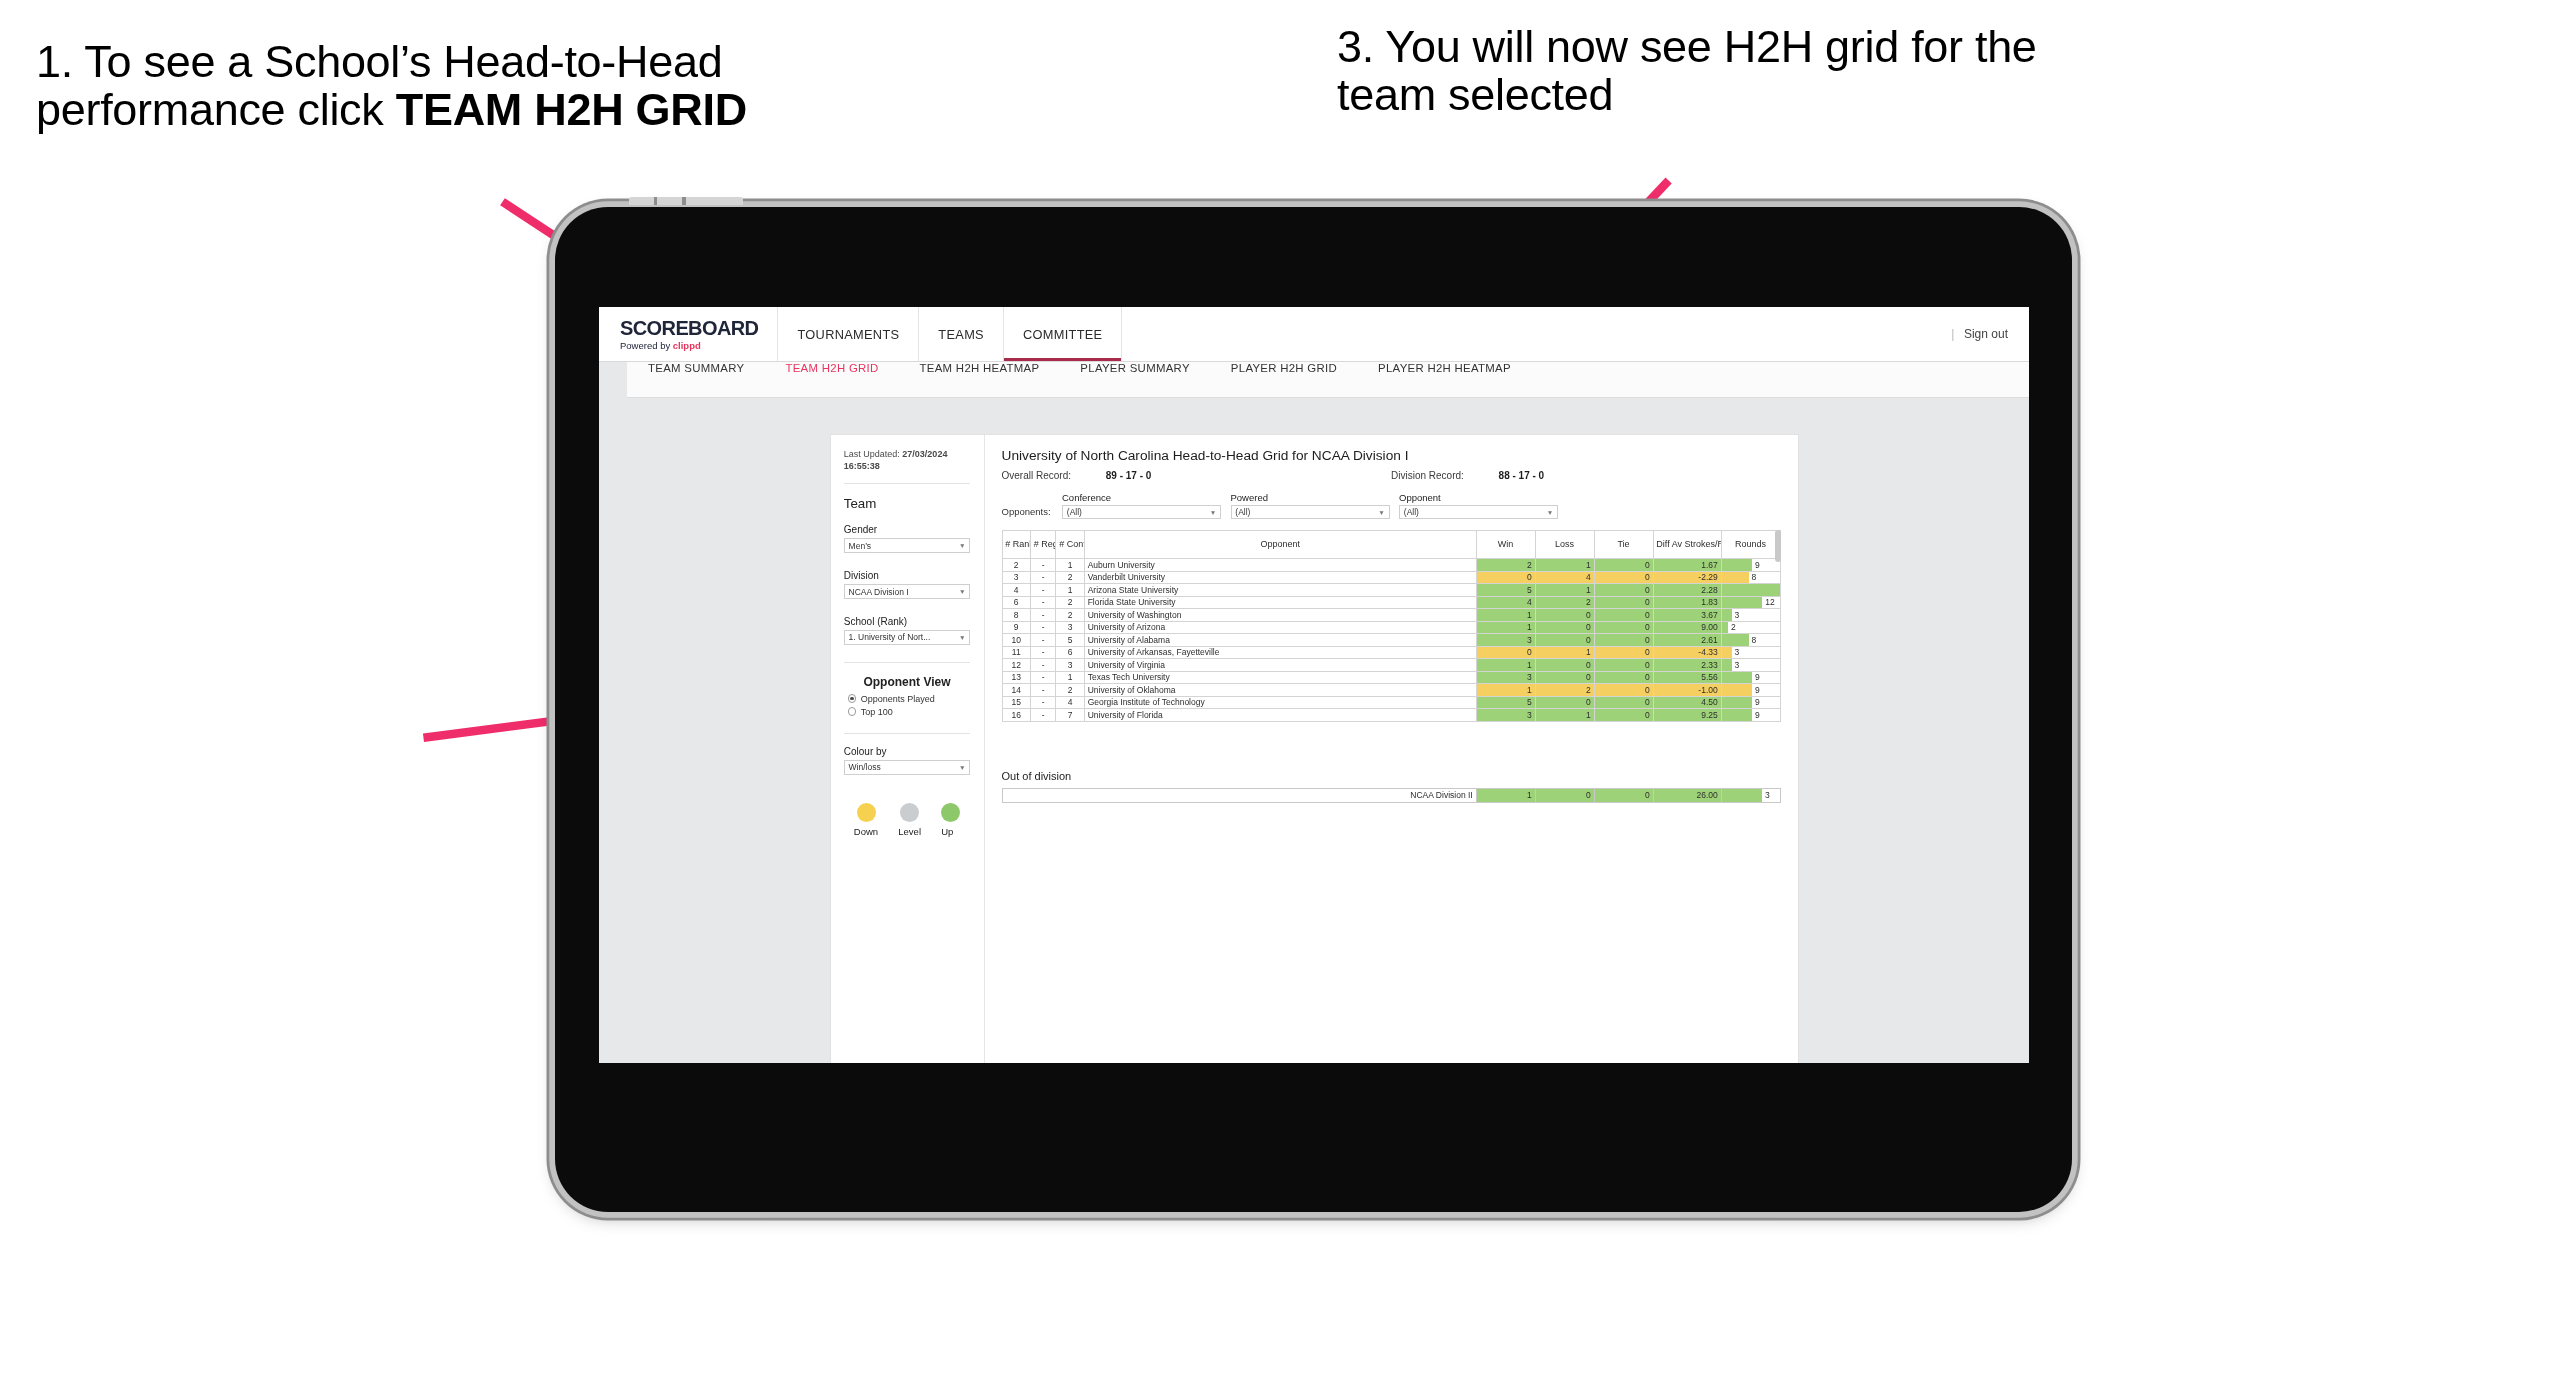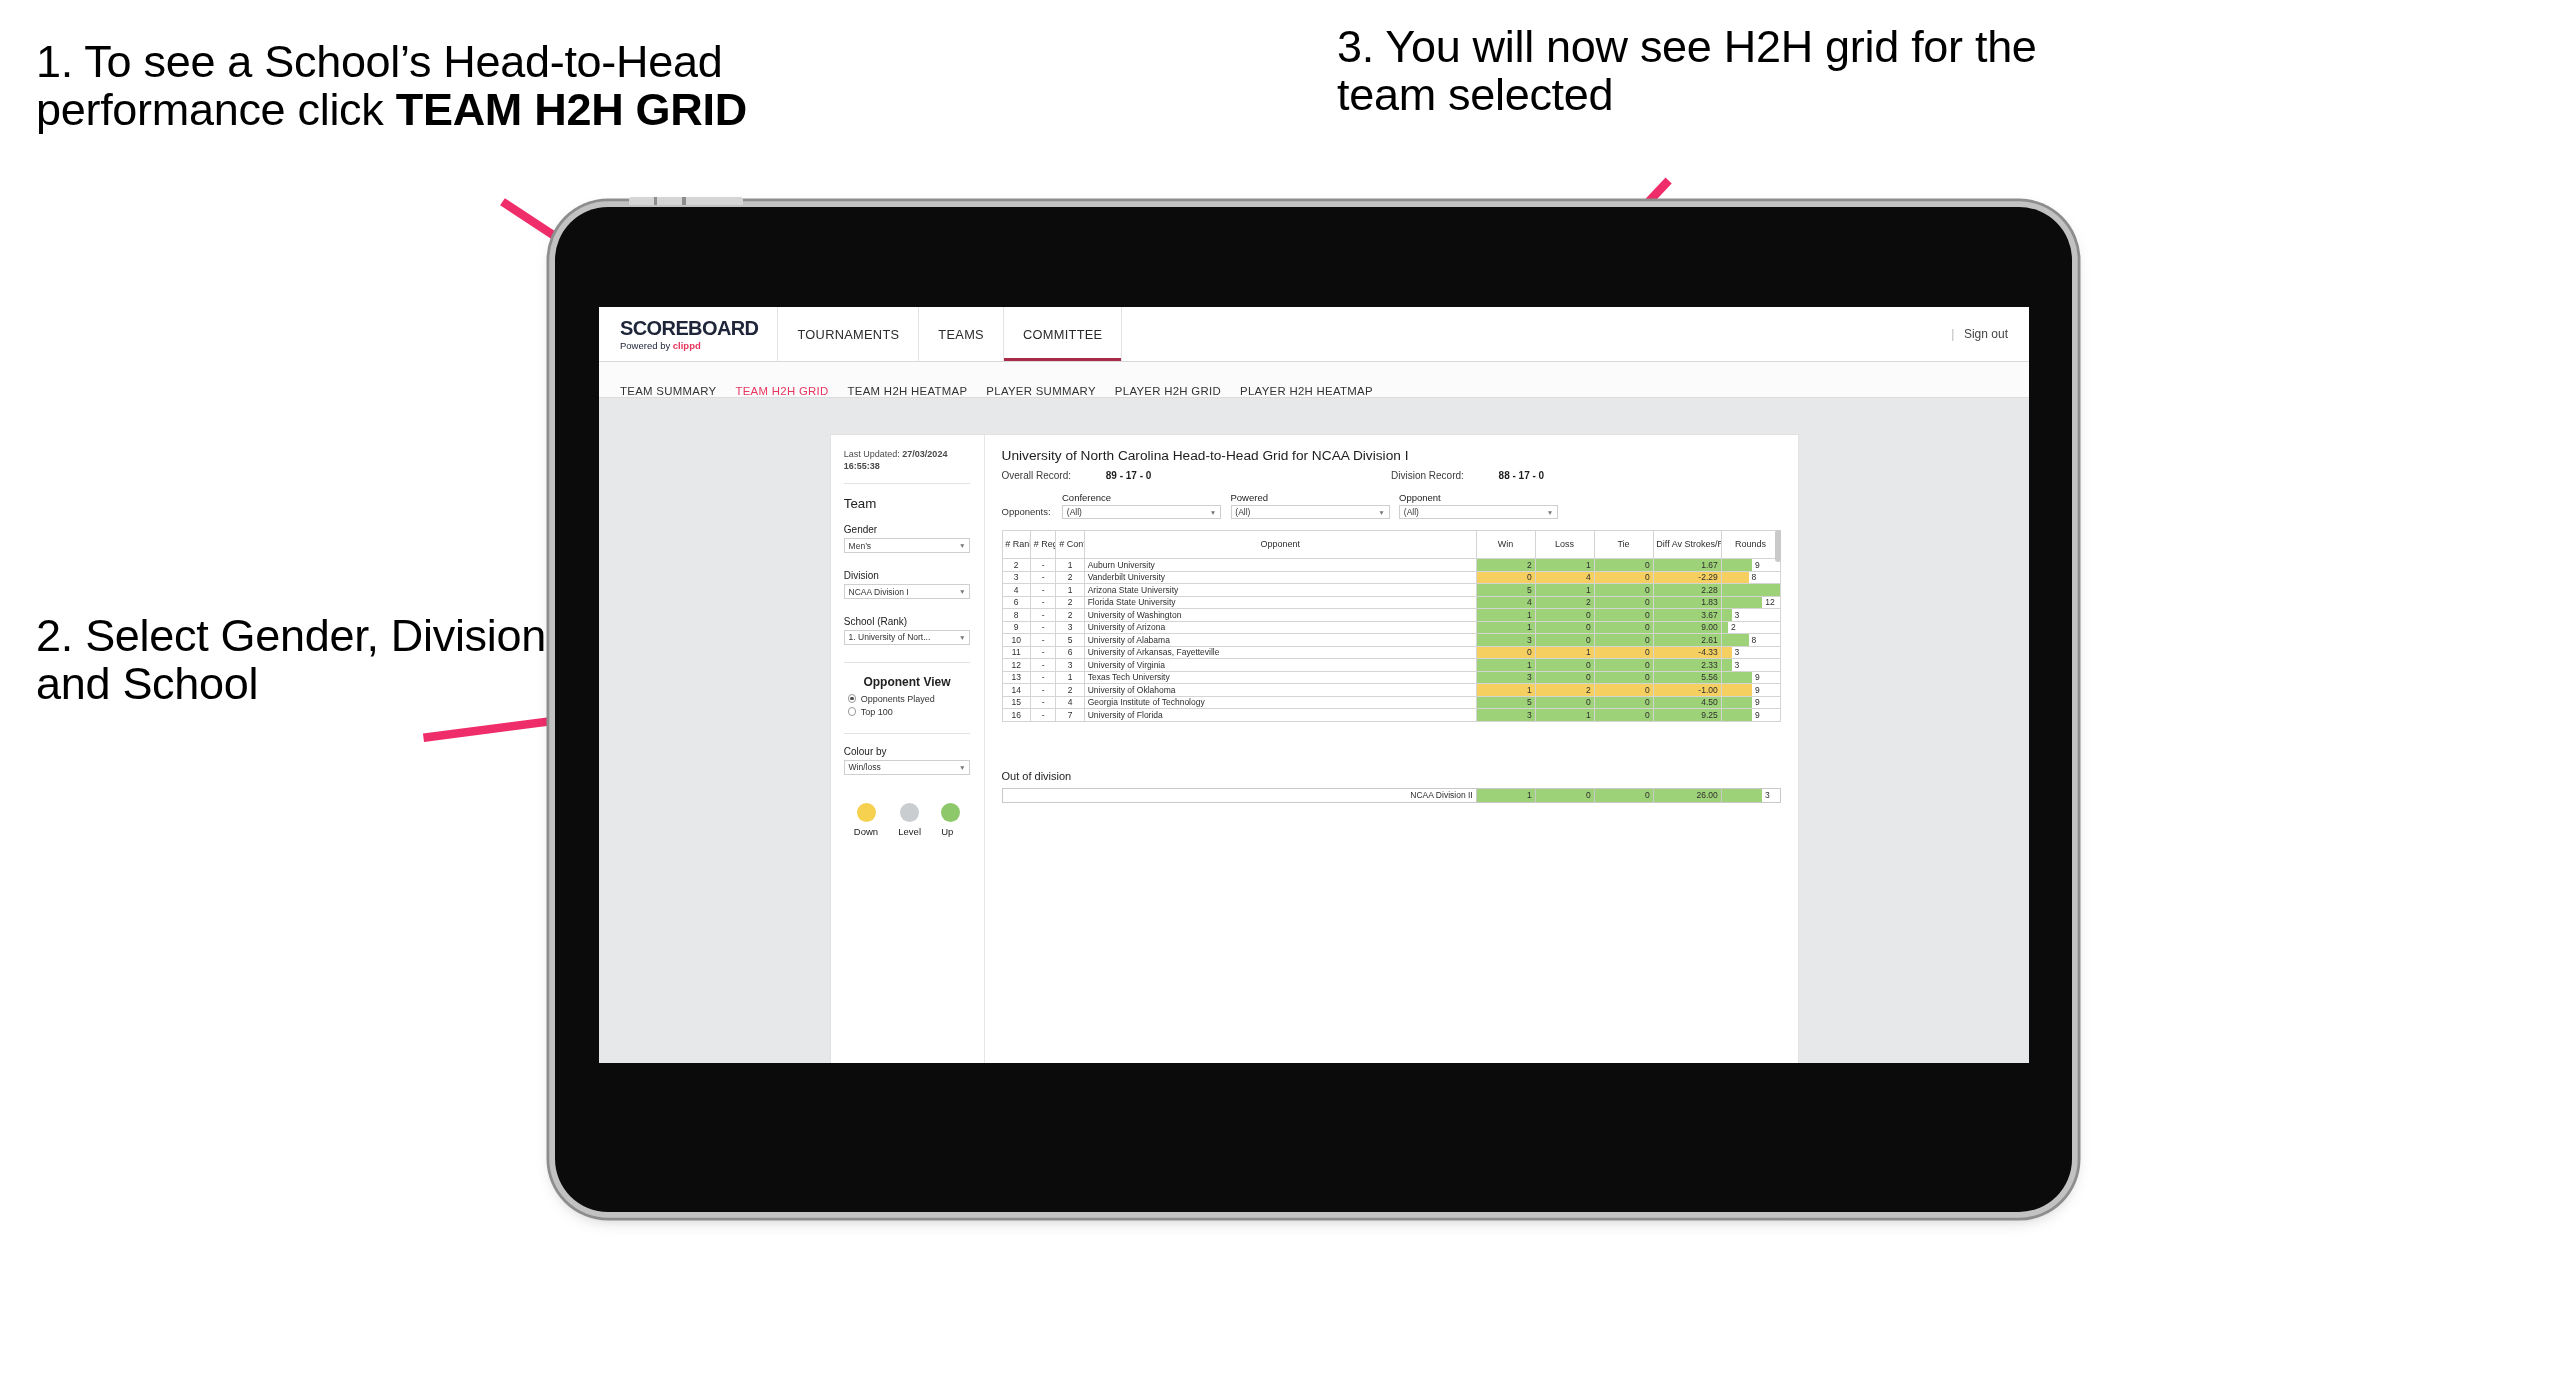--- a/index.html
+++ b/index.html
@@ -87,21 +87,21 @@
   .appbar-right {
     margin-left: auto; display: flex; align-items: center;
     padding-right: 21px; gap: 9.5px; font-size: 12px; color: #444;
   }
   .appbar-right .divider { color: #bbb; }
 
   
   .subnav {
     height: 36px; background: #fbfbfb;
     border-bottom: 0.9px solid #dcdcdc;
-    display: flex; align-items: flex-end; padding-left: 21px; gap: 19px;
+    display: flex; align-items: flex-start; padding-left: 21px; gap: 41px; margin-left: 28px;
   }
   .subnav-item {
     font-size: 11.4px; letter-spacing: 0.3px; color: #333; cursor: pointer;
     white-space: nowrap;
   }
   .subnav-item.active { color: #e8355f; }
 
   
   .canvas { padding: 36px 0 0 0; height: calc(100% - 92px); }
 
@@ -205,21 +205,20 @@
   .tb-item { display: flex; align-items: center; gap: 3.8px; cursor: pointer; color: #555; }
   .tb-right { margin-left: auto; display: flex; align-items: center; gap: 11.4px; }
 </style>
 </head>
 <body>
 
 <div id="stage">
 
   <div class="callout" id="callout-1"><span>1. To see a School’s Head-to-Head performance click </span><b>TEAM H2H GRID</b></div>
 
-  <div class="callout" id="callout-2">2. Select Gender, Division and School</div>
 
   <div class="callout" id="callout-3">3. You will now see H2H grid for the team selected</div>
 
   <svg class="arrow" style="left:493px; top:190px;" width="322" height="228" viewBox="0 0 340 240">
     <defs>
         <marker id="ah1" markerWidth="5" markerHeight="5" refX="2.6" refY="2.5" orient="auto">
       <path d="M0,0 L5,2.5 L0,5 z" fill="#ef2d6a"></path>
         </marker>
       </defs>
     <line x1="10" y1="12" x2="290" y2="196" stroke="#ef2d6a" stroke-width="9" marker-end="url(#ah1)"></line>

